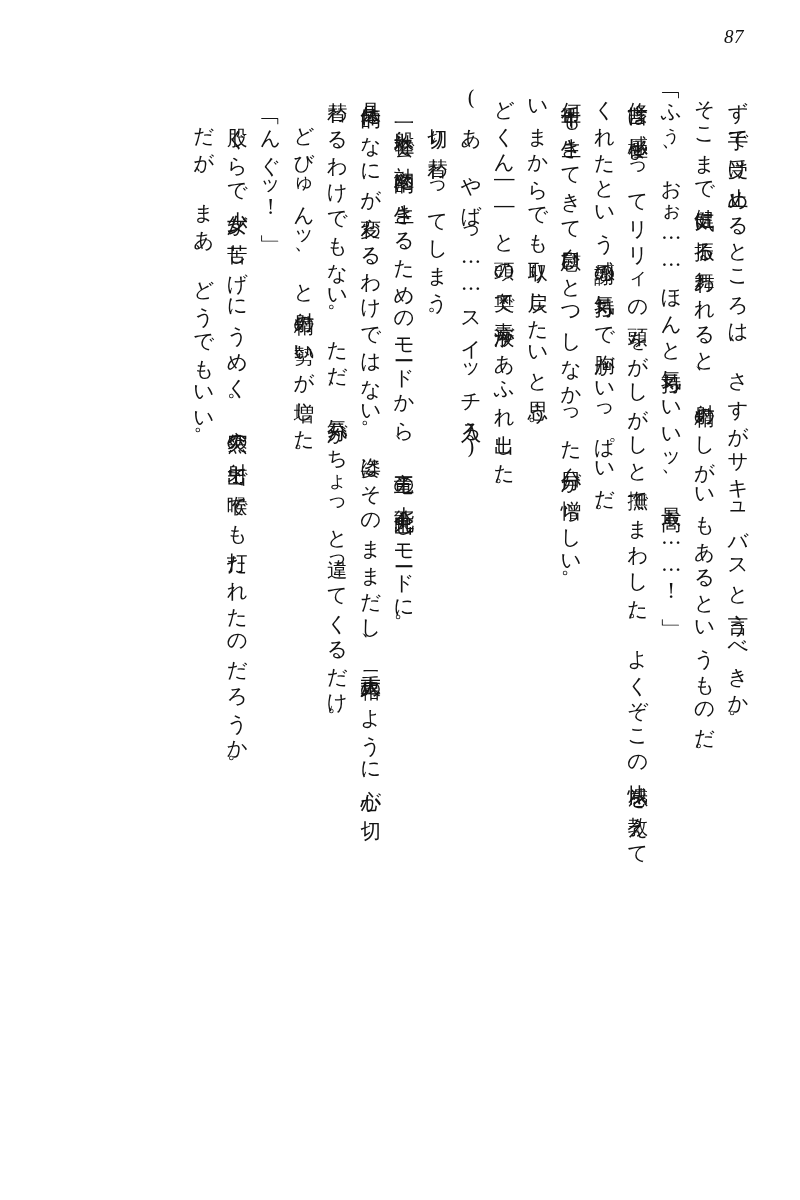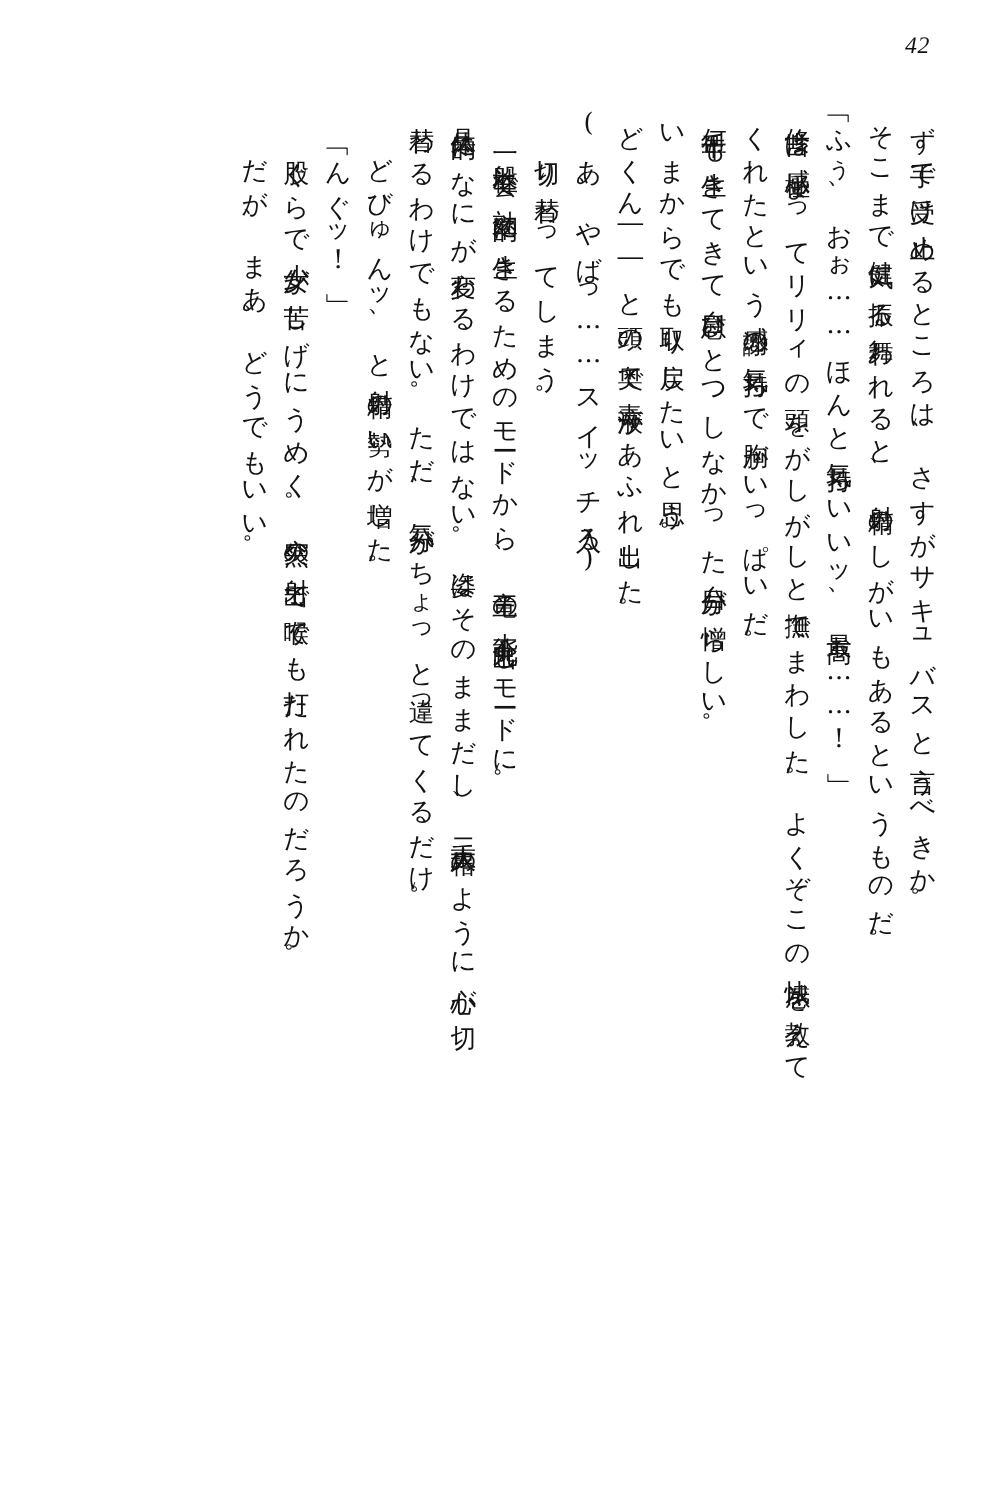--- a/index.html
+++ b/index.html
@@ -59,21 +59,21 @@
   }
   .vline.indent {
     padding-top: 26px;
   }
 </style>
 </head>
 <body>
 
 <div class="page">
 
-  <div class="page-number">42</div>
+  <div class="page-number">87</div>
 
   <div class="text-body">
     <div class="vline">ず手で受け止めるところは、さすがサキュバスと言うべきか。</div>
     <div class="vline">そこまで健気に振る舞われると、射精のしがいもあるというものだ。</div>
     <div class="vline">「ふぅ、おぉ……ほんと気持ちいいッ、最高ぉ……!」</div>
     <div class="vline">修吉は感極まってリリィの頭をがしがしと撫でまわした。よくぞこの快感を教えて</div>
     <div class="vline">くれたという感謝の気持ちで胸がいっぱいだ。</div>
     <div class="vline">何千年も生きてきて自慰ひとつしなかった自分が憎らしい。</div>
     <div class="vline">いまからでも取り戻したいと思う。</div>
     <div class="vline">どくん――と頭の奥で毒液があふれ出した。</div>

